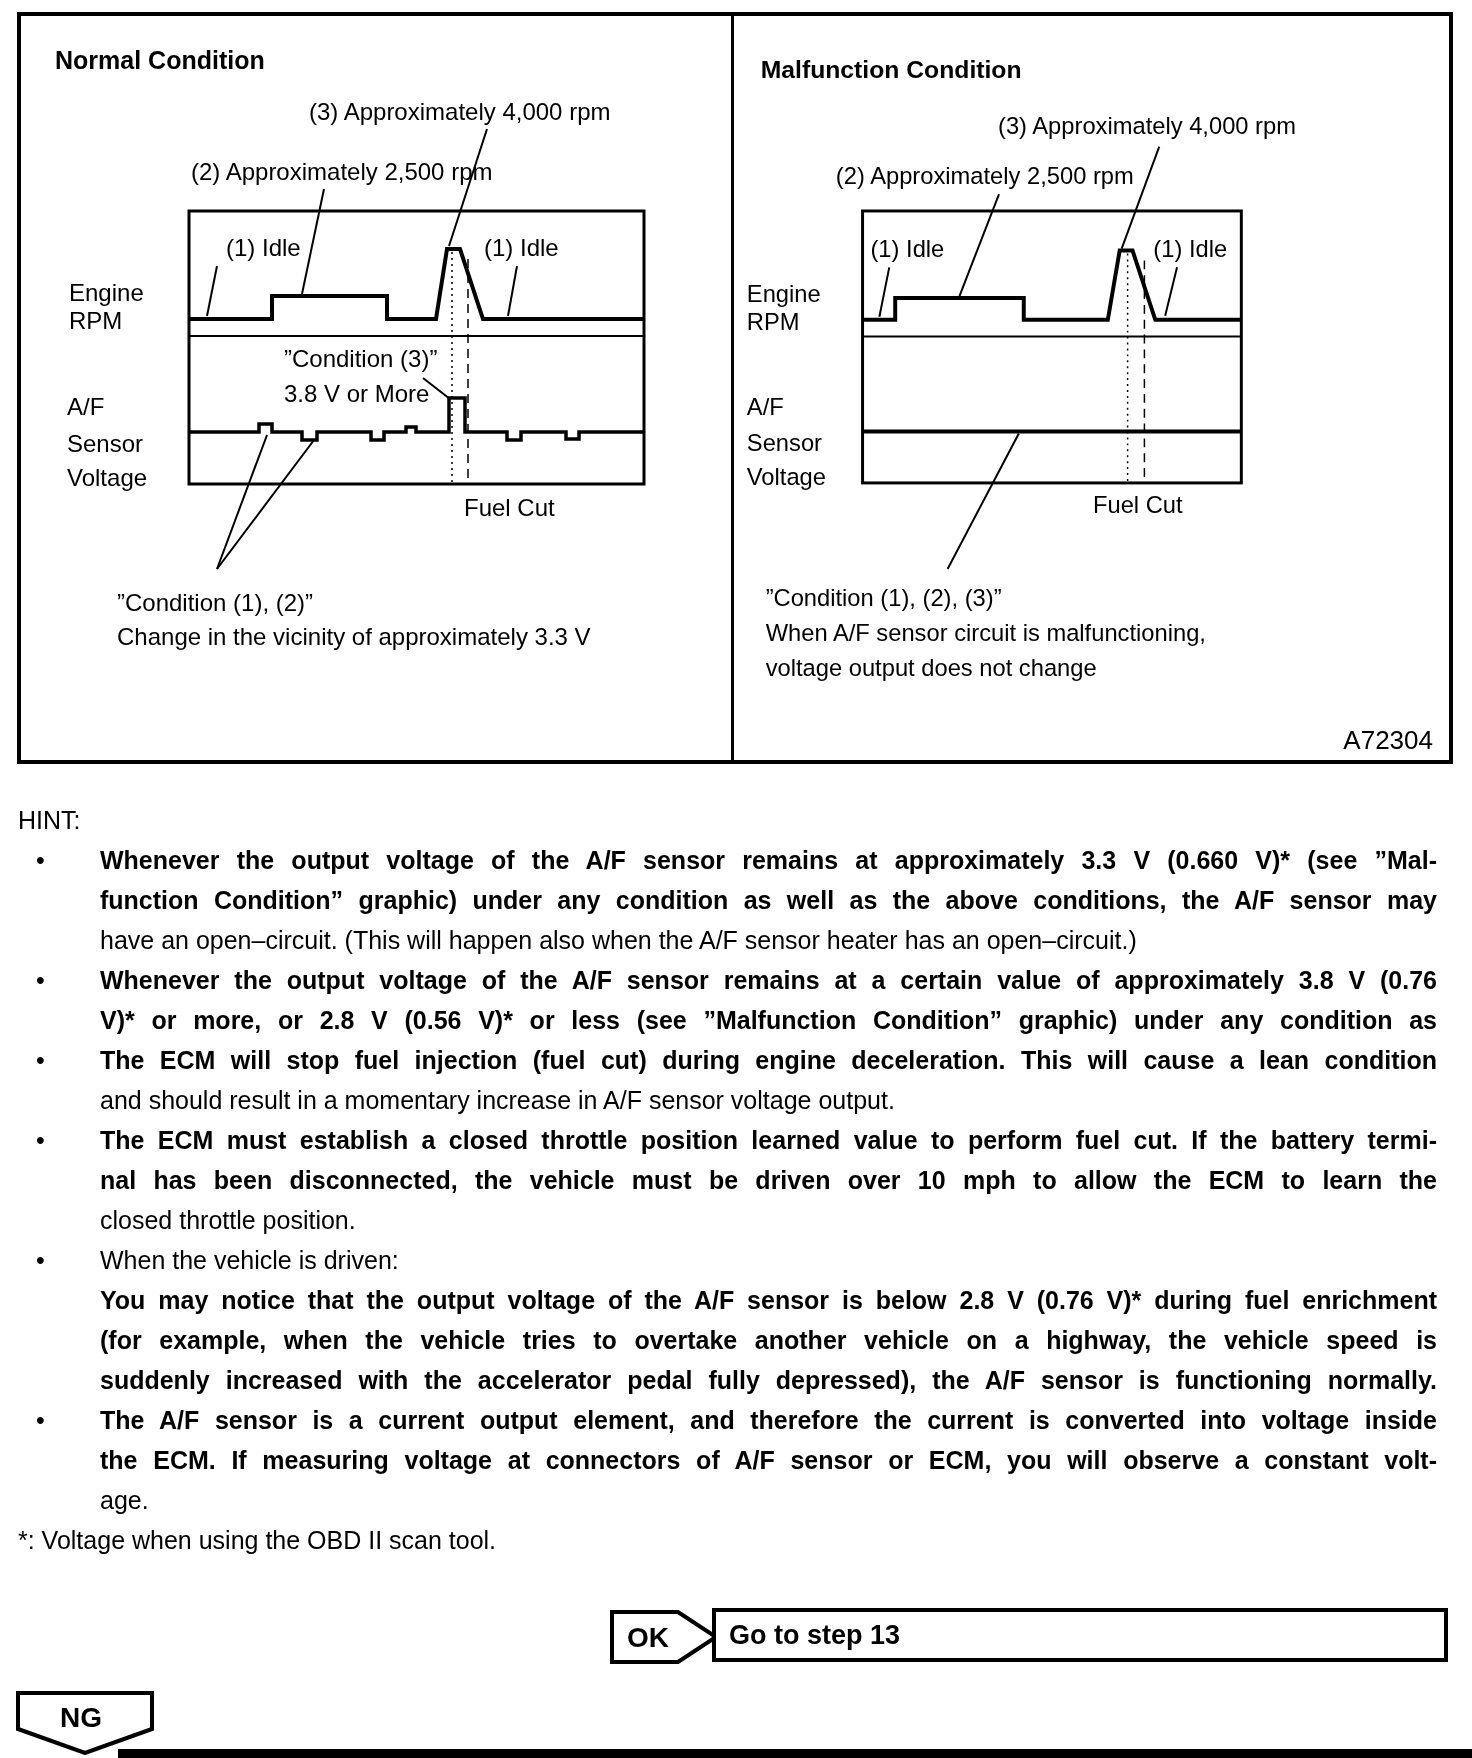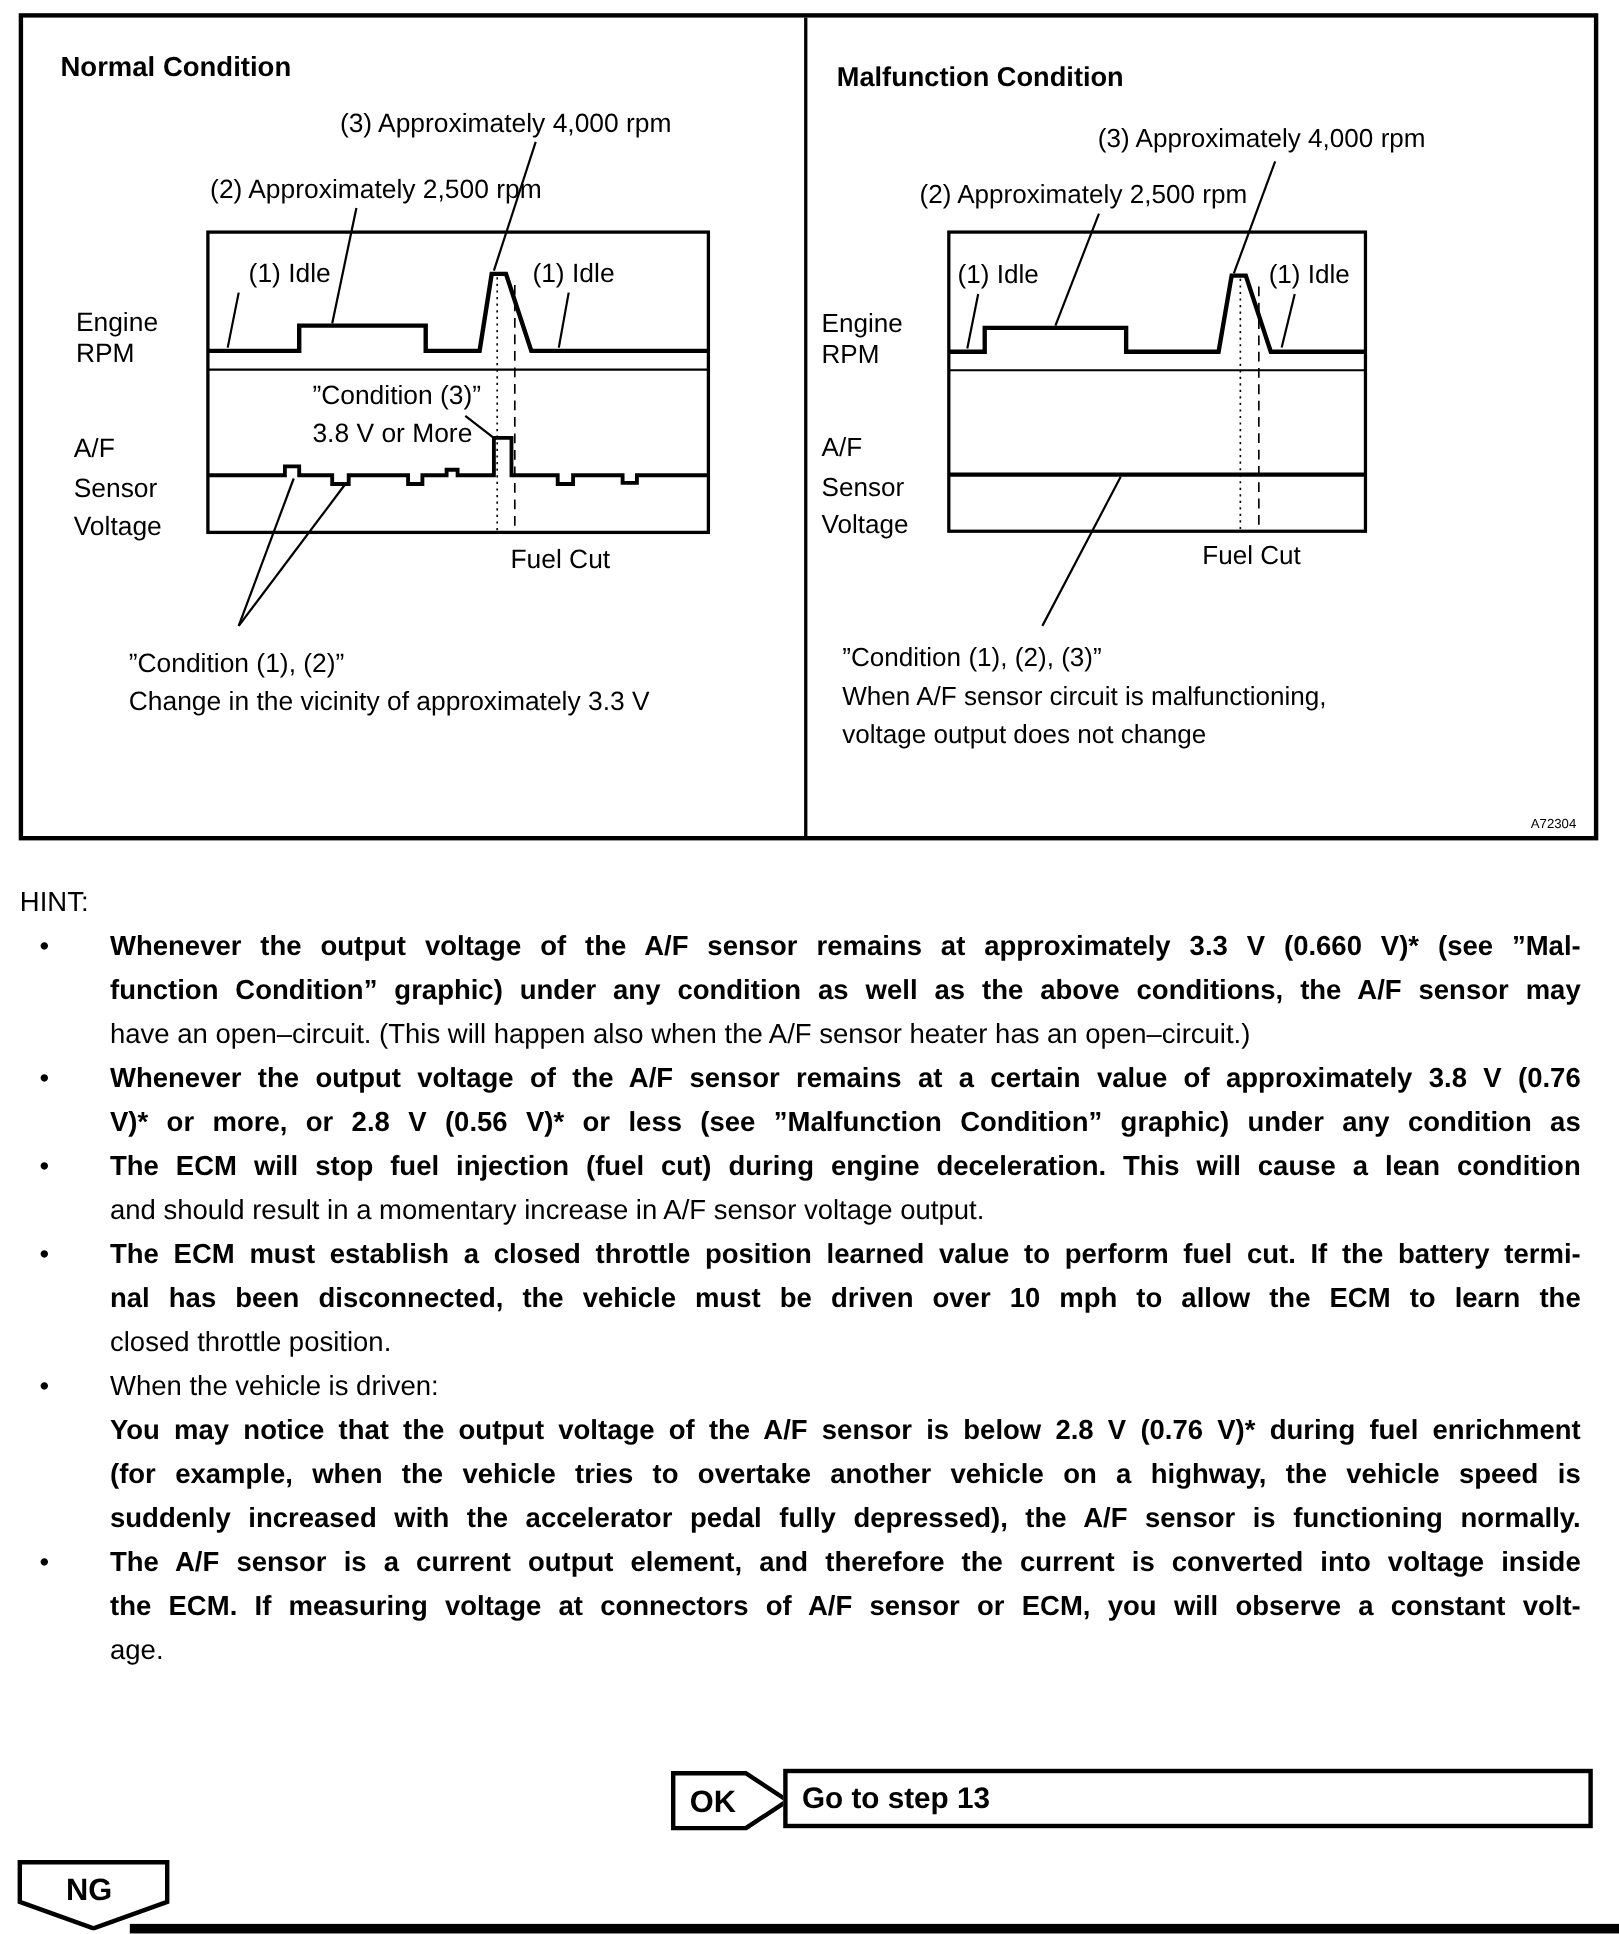--- a/index.html
+++ b/index.html
@@ -15,21 +15,21 @@
   .panel svg{position:absolute;left:0;top:0;width:100%;height:100%;}
   svg text{font-family:"Liberation Sans",sans-serif;font-size:24px;fill:#000;}
   svg .svg-title{font-size:25px;font-weight:bold;}
   .box{fill:none;stroke:#000;stroke-width:3;}
   .sep{stroke:#000;stroke-width:2;}
   .trace{fill:none;stroke:#000;stroke-width:4;}
   .trace-af{fill:none;stroke:#000;stroke-width:3.5;}
   .leader{stroke:#000;stroke-width:2;}
   .dotv{stroke:#000;stroke-width:1.5;stroke-dasharray:2 4;}
   .dashv{stroke:#000;stroke-width:1.5;stroke-dasharray:9 6;}
-  .figure-code{position:absolute;right:16px;bottom:4px;font-size:12px;}
+  .figure-code{position:absolute;right:16px;bottom:4px;font-size:26px;}
 
   
   .hint{position:absolute;left:18px;top:800px;width:1437px;font-size:25px;line-height:40px;}
   .hint-heading{line-height:40px;}
   .bullet{position:relative;margin-left:82px;width:1337px;}
   .bullet .dot{position:absolute;left:-64px;top:0;}
   .line{line-height:40px;}
   .line.j{text-align:justify;text-align-last:justify;font-weight:bold;}
   .footnote{line-height:40px;}
 
@@ -168,20 +168,21 @@
       <div class="line j">suddenly increased with the accelerator pedal fully depressed), the A/F sensor is functioning normally.</div>
     </div>
 
     <div class="bullet">
       <span class="dot">•</span>
       <div class="line j">The A/F sensor is a current output element, and therefore the current is converted into voltage inside</div>
       <div class="line j">the ECM. If measuring voltage at connectors of A/F sensor or ECM, you will observe a constant volt-</div>
       <div class="line">age.</div>
     </div>
 
+    <div class="footnote">*: Voltage when using the OBD II scan tool.</div>
   </div>
 
   <svg class="ok-arrow" viewBox="0 0 112 54">
     <polygon class="flow-shape" points="2,2 68,2 106,27 68,52 2,52"></polygon>
     <text x="17" y="37" class="flow-text">OK</text>
   </svg>
   <div class="ok-box">
     <span>Go to step 13</span>
   </div>
 

